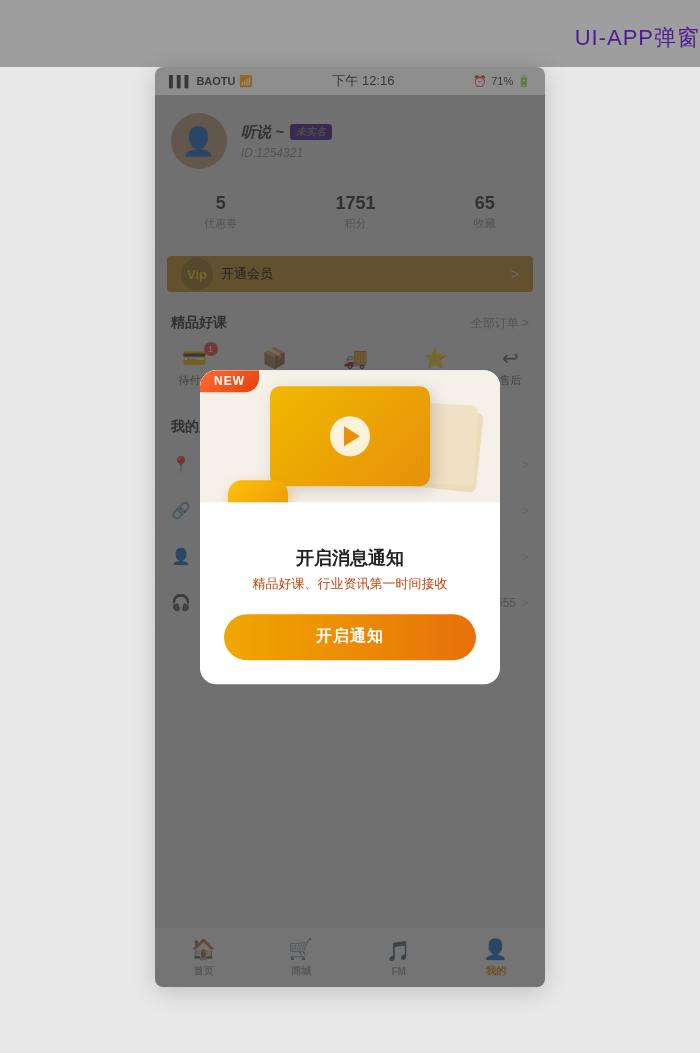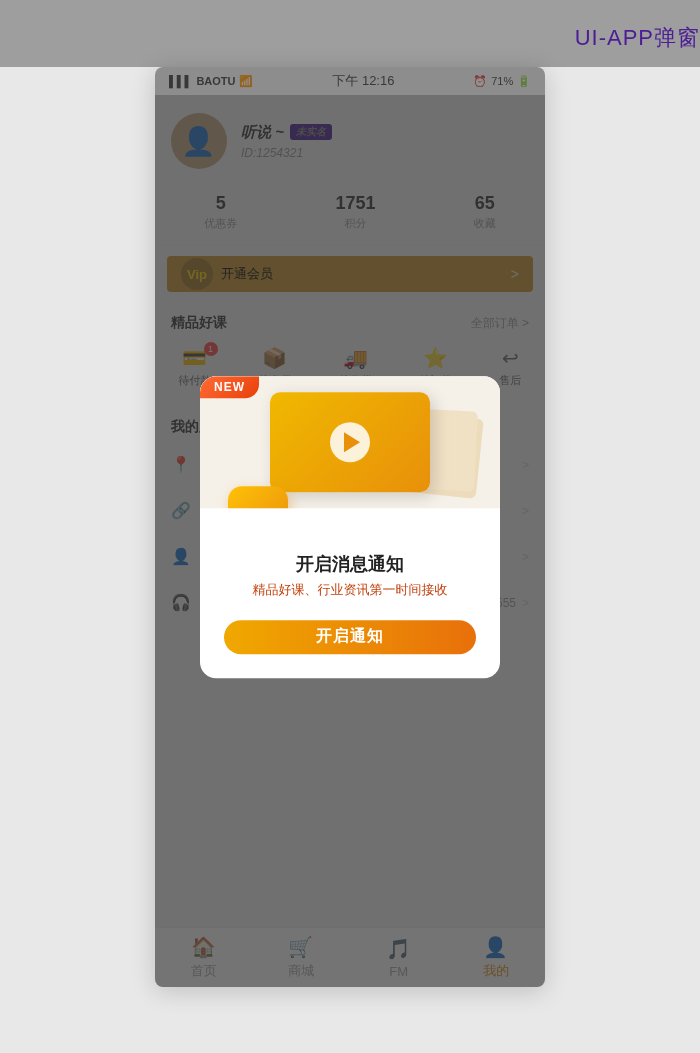--- a/index.html
+++ b/index.html
@@ -173,21 +173,21 @@
     .nav-item {
       flex: 1;
       display: flex;
       flex-direction: column;
       align-items: center;
       justify-content: center;
       gap: 3px;
     }
     .nav-icon { font-size: 20px; color: #aaa; }
     .nav-icon.active { color: #e8900a; }
-    .nav-label { font-size: 13px; color: #aaa; }
+    .nav-label { font-size: 10px; color: #aaa; font-weight: bold; }
     .nav-label.active { color: #e8900a; }
 
     
     .overlay {
       position: absolute;
       top: 0; left: 0; right: 0; bottom: 0;
       background: rgba(60, 60, 60, 0.55);
       z-index: 10;
     }
 
@@ -309,21 +309,21 @@
       margin-bottom: 4px;
     }
     .modal-desc {
       font-size: 13px;
       color: #c2410c;
       line-height: 1.5;
       margin-bottom: 20px;
     }
     .modal-btn {
       width: 100%;
-      height: 34px;
+      height: 46px;
       background: linear-gradient(90deg, #f0a800, #e8700a);
       border: none;
       border-radius: 23px;
       color: #fff;
       font-size: 16px;
       font-weight: 600;
       cursor: pointer;
       letter-spacing: 1px;
     }
   </style>

